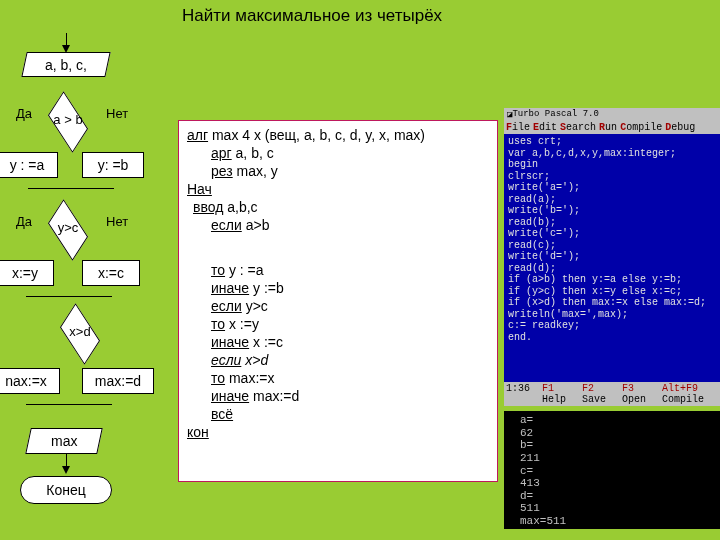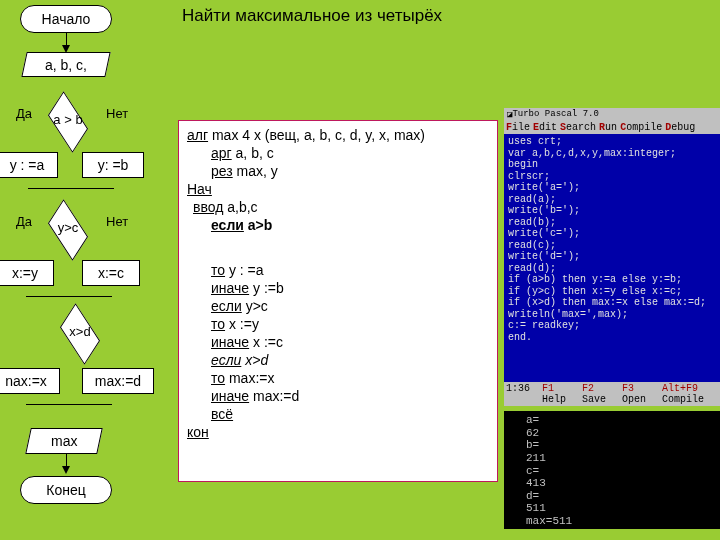--- a/index.html
+++ b/index.html
@@ -70,31 +70,30 @@
   }
   .ide-status .k { color:#a00000; }
   .ide-status .pos { margin-right:auto; }
 
   
   .console {
     position:absolute; left:504px; top:411px;
     width:216px; height:118px;
     background:#000; color:#c0c0c0;
     font-family:"Courier New", monospace; font-size:11px;
-    padding:3px 22px; white-space:pre; line-height:1.15;
+    padding:3px 16px; white-space:pre; line-height:1.15;
   }
 </style>
 </head>
 <body>
 
 <div class="title">Найти максимальное из четырёх</div>
 
 <div class="flow">
 
-  <div class="shape term" style="left:20px; top:5px; width:92px; height:28px;">Начало</div>
   <div class="vline" style="left:66px; top:33px; height:14px;"></div>
   <div class="arrow-head" style="left:62px; top:45px;"></div>
 
   <div class="shape para" style="left:24px; top:52px; width:84px; height:25px;">
       <span>a, b, c,</span>
     </div>
 
   <div class="diamond" style="left:46px; top:108px;"></div>
   <div class="dlabel" style="left:48px; top:112px; width:40px; text-align:center;">a &gt; b</div>
   <div class="yn" style="left:16px; top:106px;">Да</div>
@@ -128,21 +127,21 @@
 
   <div class="shape term" style="left:20px; top:476px; width:92px; height:28px;">Конец</div>
 </div>
 
 <div class="algo">
   <div><u>алг</u><span>   max 4 x (вещ, a, b, c, d, y, x, max)</span></div>
   <div style="padding-left:24px;"><u>арг</u><span> a, b, с</span></div>
   <div style="padding-left:24px;"><u>рез</u><span> max, y</span></div>
   <div><u>Нач</u></div>
   <div style="padding-left:6px;"><u>ввод</u><span> a,b,c</span></div>
-  <div style="padding-left:24px;font-weight:bold;"><u>если</u><span> a&gt;b</span></div>
+  <div style="padding-left:24px;"><u>если</u><span> a&gt;b</span></div>
   <div style="padding-left:24px;margin-top:28px;"><u>то</u><span> y : =a</span></div>
   <div style="padding-left:24px;"><u>иначе</u><span> y :=b</span></div>
   <div style="padding-left:24px;"><u>если</u><span> y&gt;c</span></div>
   <div style="padding-left:24px;"><u>то</u><span> x :=y</span></div>
   <div style="padding-left:24px;"><u>иначе</u><span> x :=c</span></div>
   <div style="padding-left:24px;font-style:italic;"><u>если</u><span> x&gt;d</span></div>
   <div style="padding-left:24px;"><u>то</u><span> max:=x</span></div>
   <div style="padding-left:24px;"><u>иначе</u><span> max:=d</span></div>
   <div style="padding-left:24px;"><u>всё</u></div>
   <div><u>кон</u></div>

